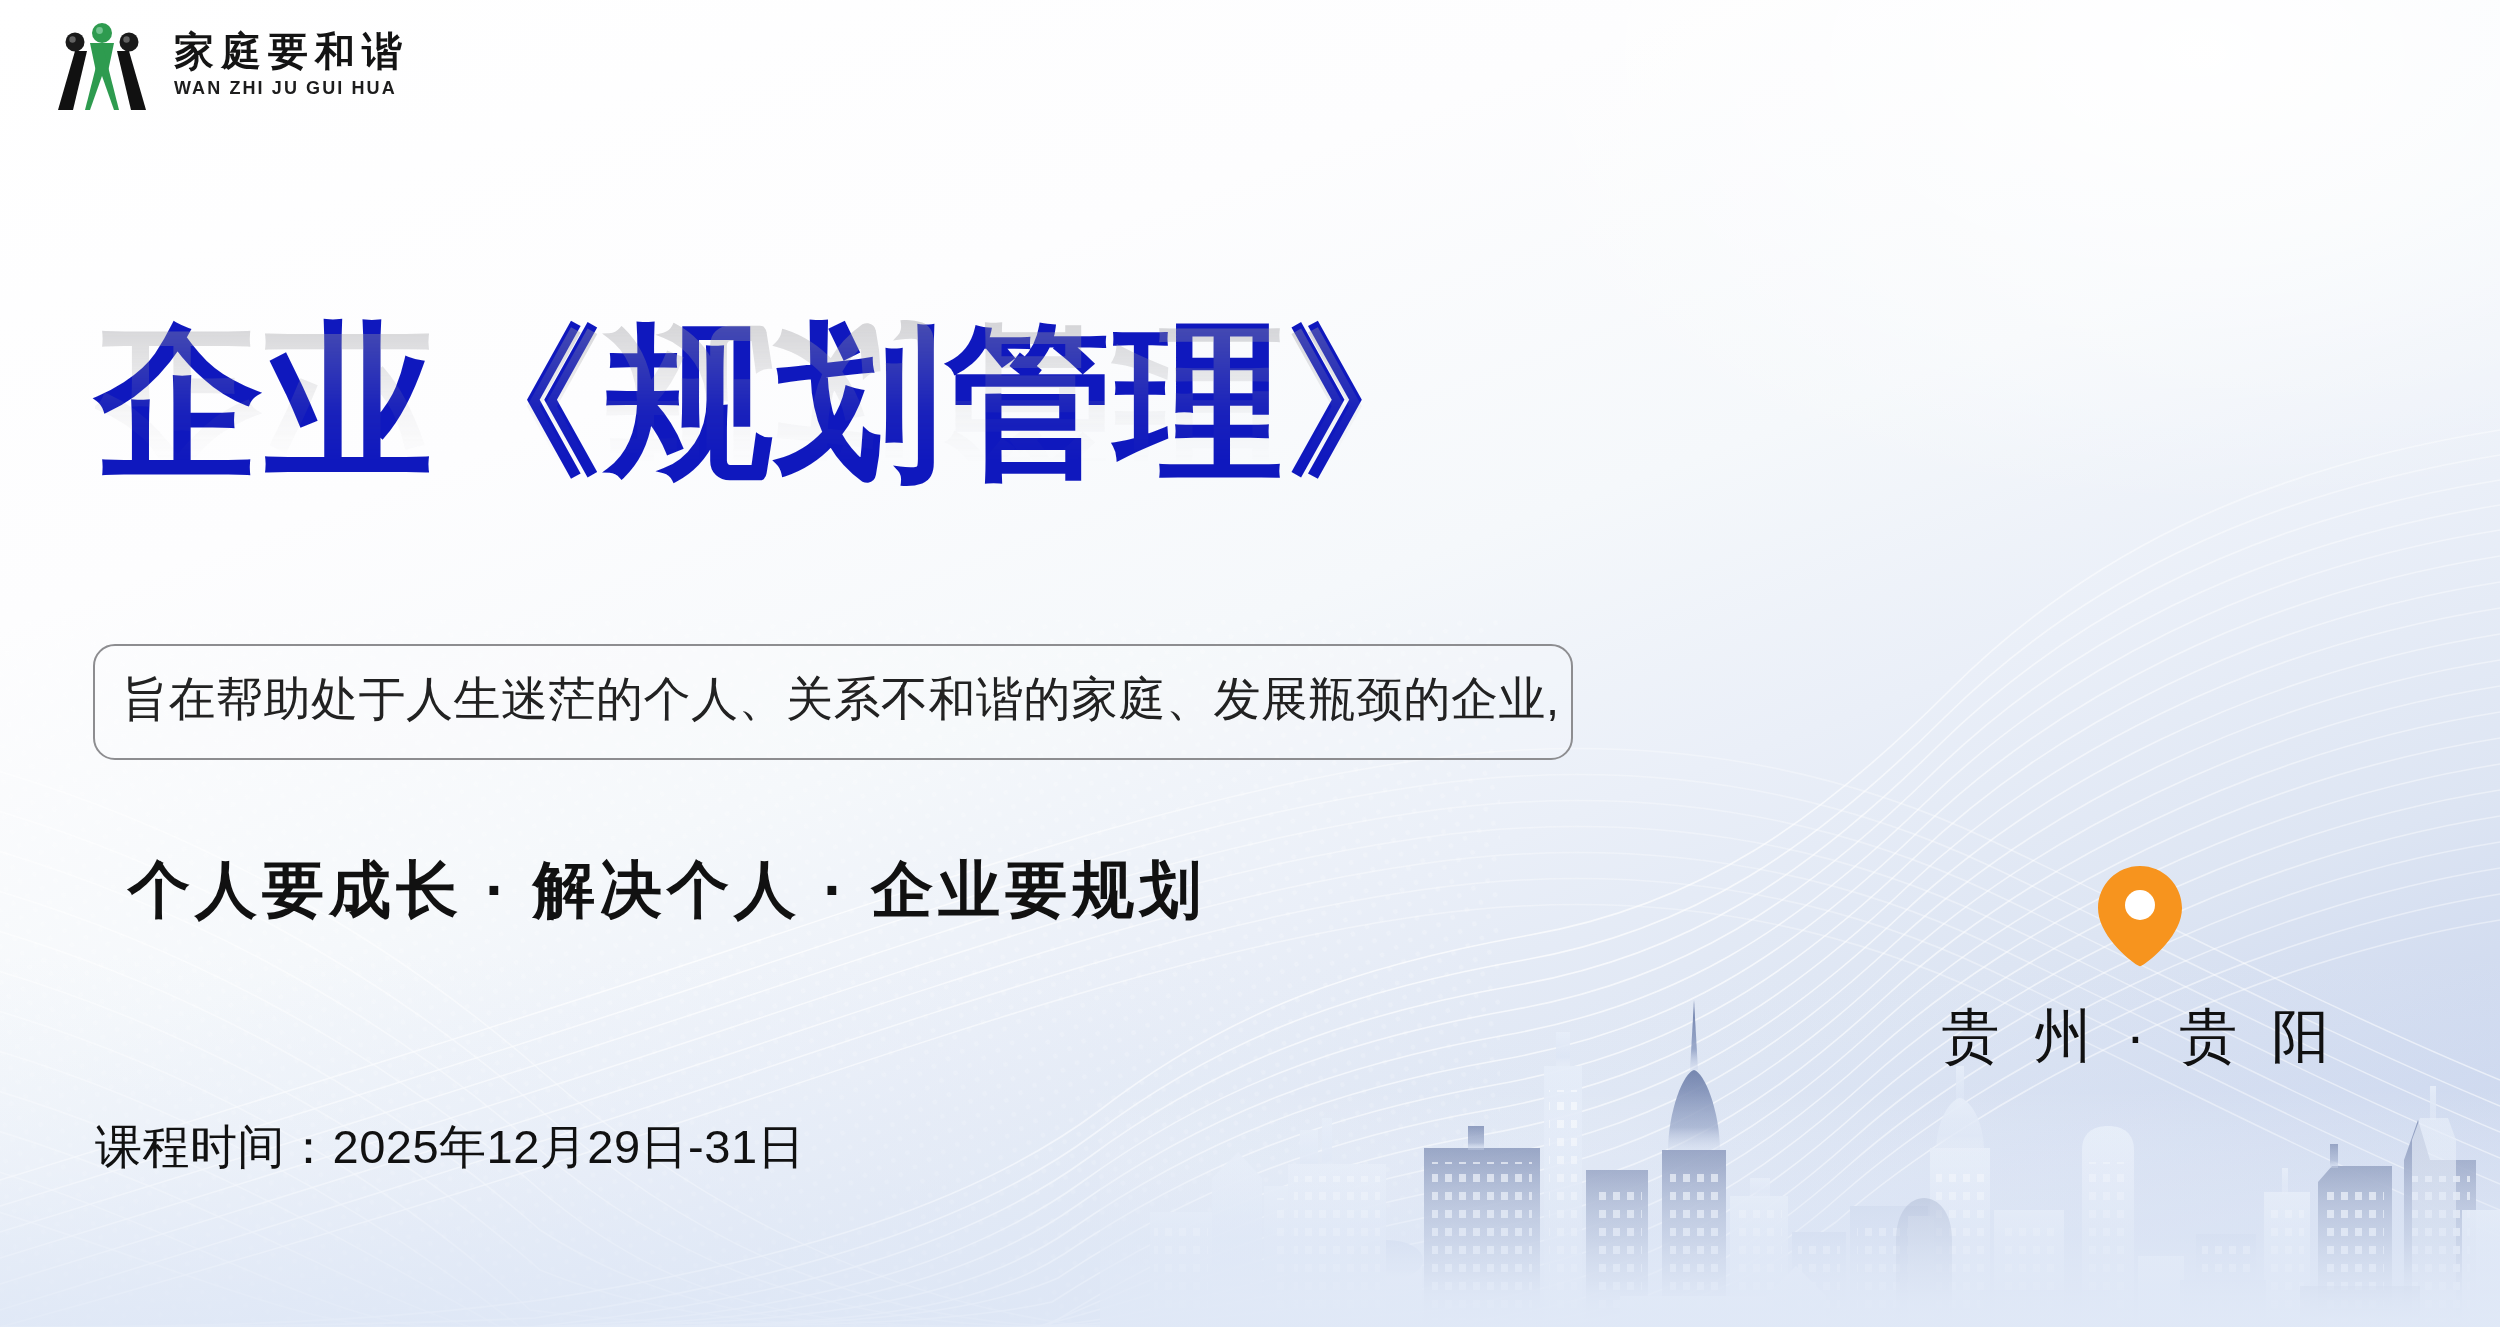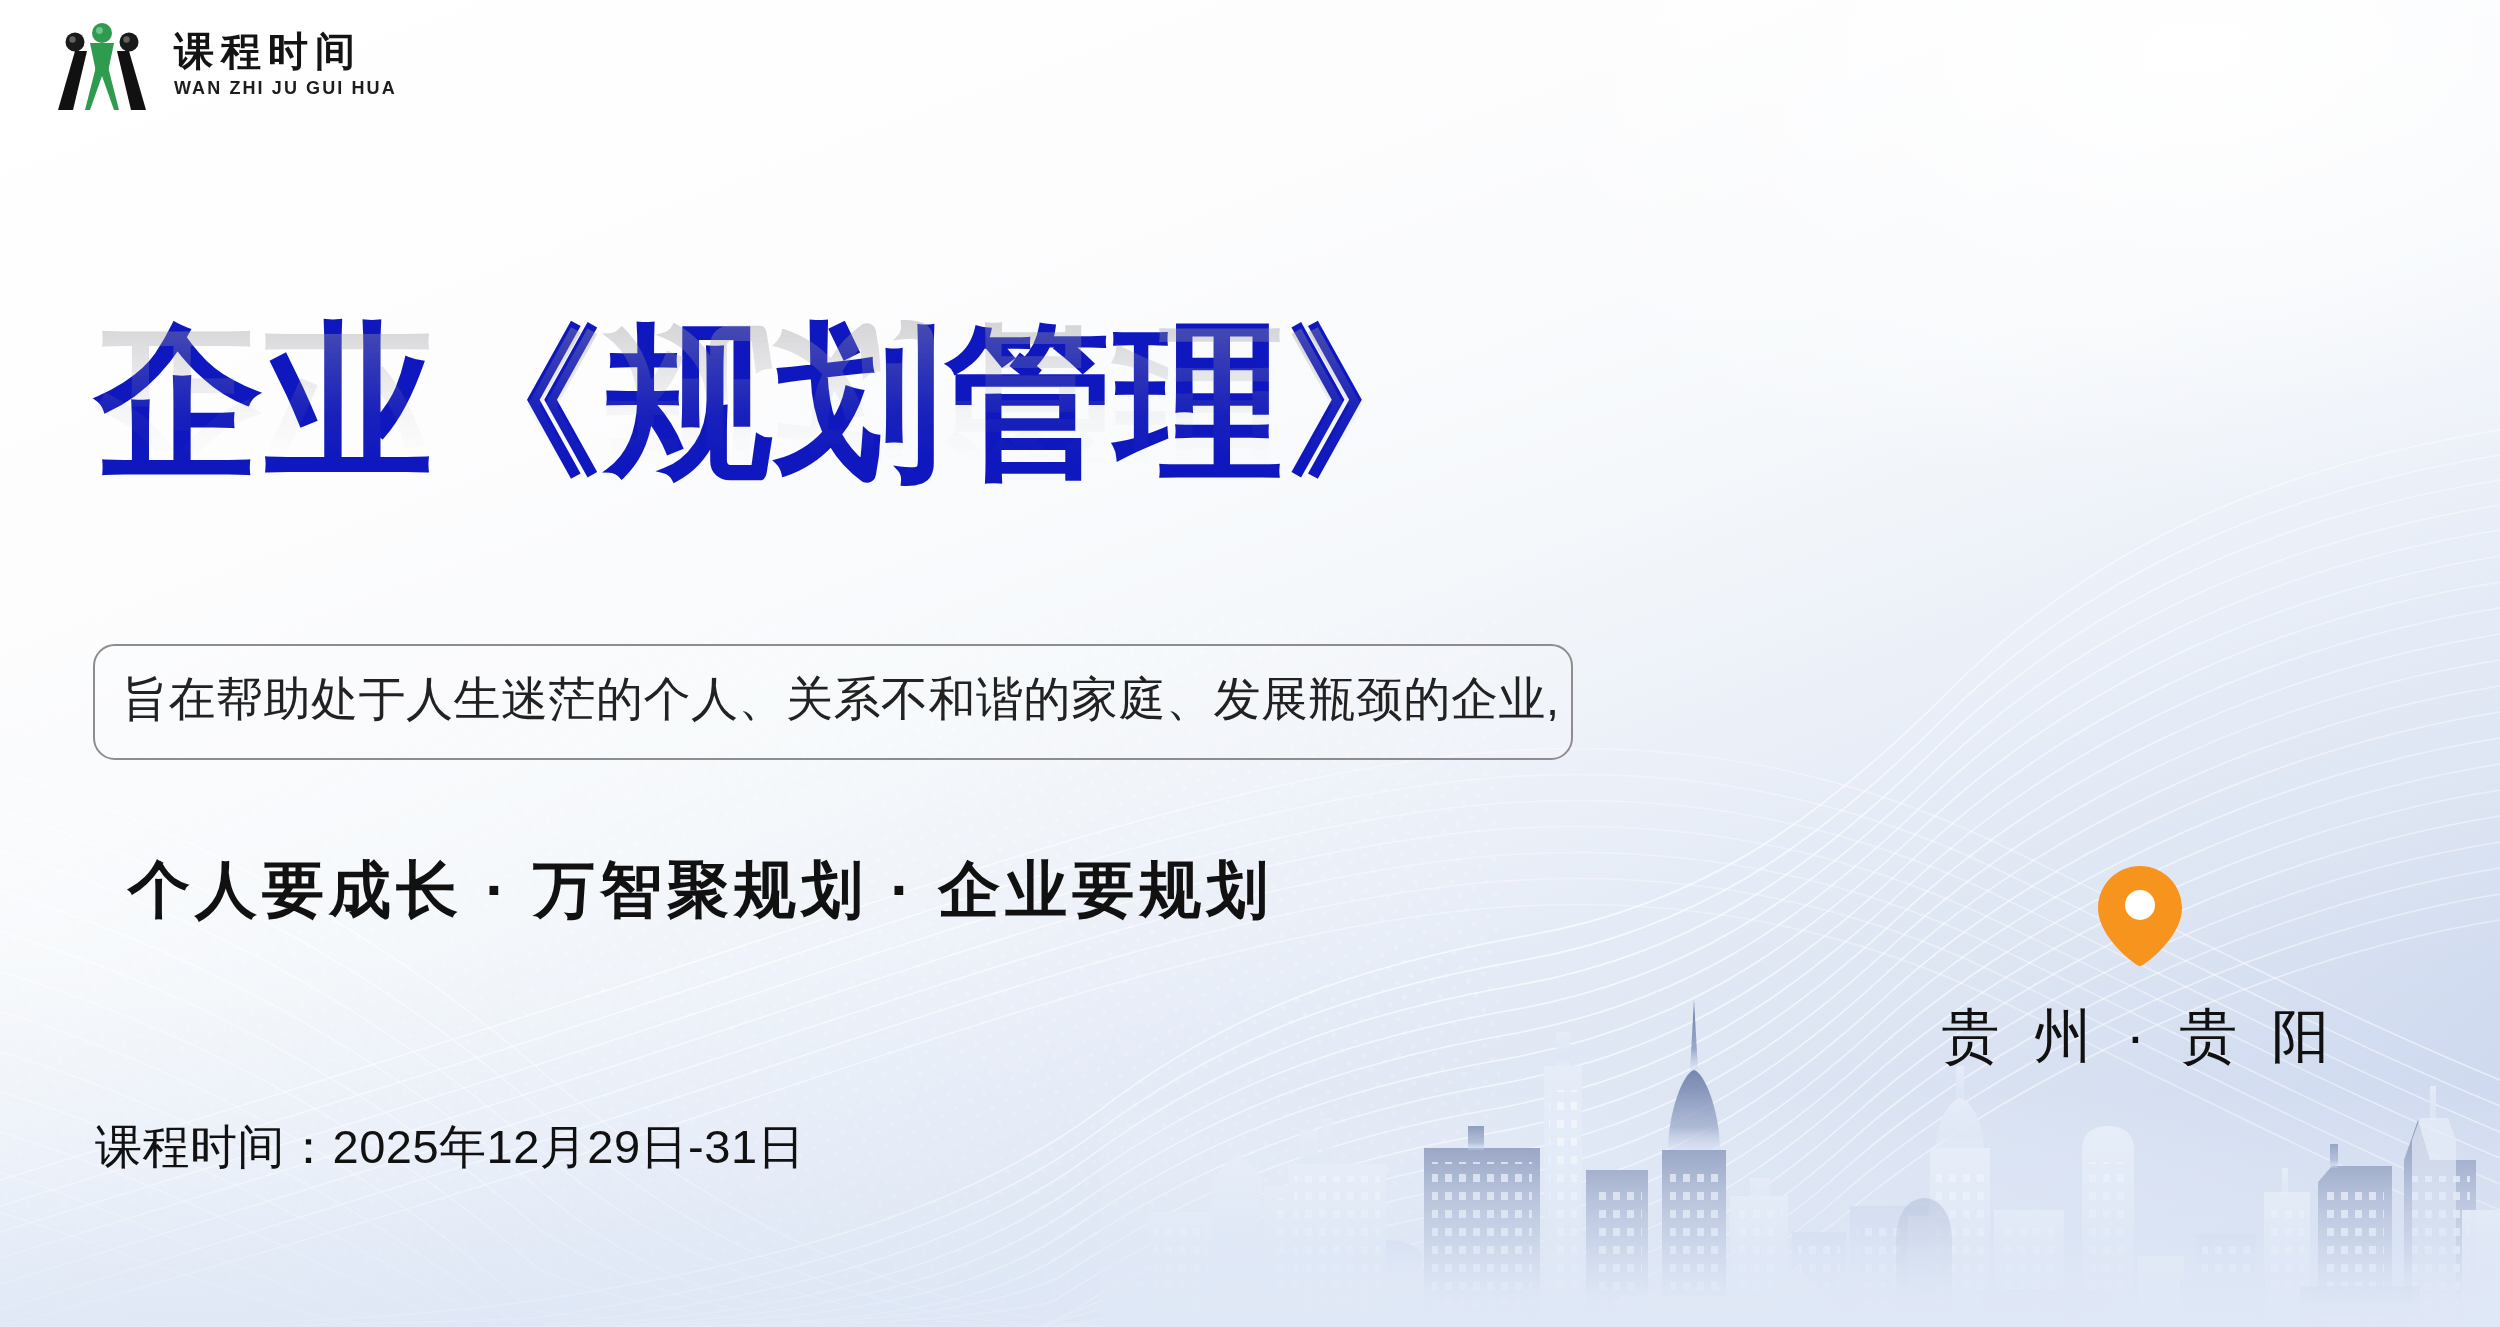--- a/index.html
+++ b/index.html
@@ -395,35 +395,35 @@
       <path d="M81,33 L69,33 L83,92 L98,92 Z" fill="#111111"></path>
 
       <circle cx="54" cy="15" r="10" fill="#2E9B4F"></circle>
       <circle cx="51.5" cy="12.5" r="3.4" fill="#7ec99a" opacity="0.85"></circle>
       <path d="M54,25 L66,25 L52,92 L37,92 Z" fill="#2E9B4F"></path>
       <path d="M54,25 L42,25 L56,92 L71,92 Z" fill="#2E9B4F"></path>
 
       <path d="M54,58 L66,92 L42,92 Z" fill="#ffffff"></path>
     </svg>
     <div class="logo-text-wrap">
-      <div id="logo-cn">课程时间</div>
+      <div id="logo-cn">家庭要和谐</div>
       <div id="logo-en">WAN ZHI JU GUI HUA</div>
     </div>
   </div>
 
   <div id="title-block">
     <div id="main-title">企业《规划管理》</div>
     <div id="title-reflection">企业《规划管理》</div>
   </div>
 
   <div id="desc-box">
     <div class="desc-line">旨在帮助处于人生迷茫的个人、关系不和谐的家庭、发展瓶颈的企业,</div>
   </div>
 
-  <div id="tagline">个人要成长 · 万智聚规划 · 企业要规划</div>
+  <div id="tagline">个人要成长 · 解决个人 · 企业要规划</div>
 
   <div id="course-info">
     <div class="course-line">课程时间：2025年12月29日-31日</div>
   </div>
 
   <div id="location-block">
     <svg id="pin-icon" viewBox="0 0 92 104">
       <path d="M46,2 C22.8,2 4,20.8 4,44 C4,70 33,95 44.2,101.6 C45.3,102.3 46.7,102.3 47.8,101.6 C59,95 88,70 88,44 C88,20.8 69.2,2 46,2 Z" fill="#F7941E"></path>
       <circle cx="46" cy="41" r="15" fill="#ffffff"></circle>
     </svg>

